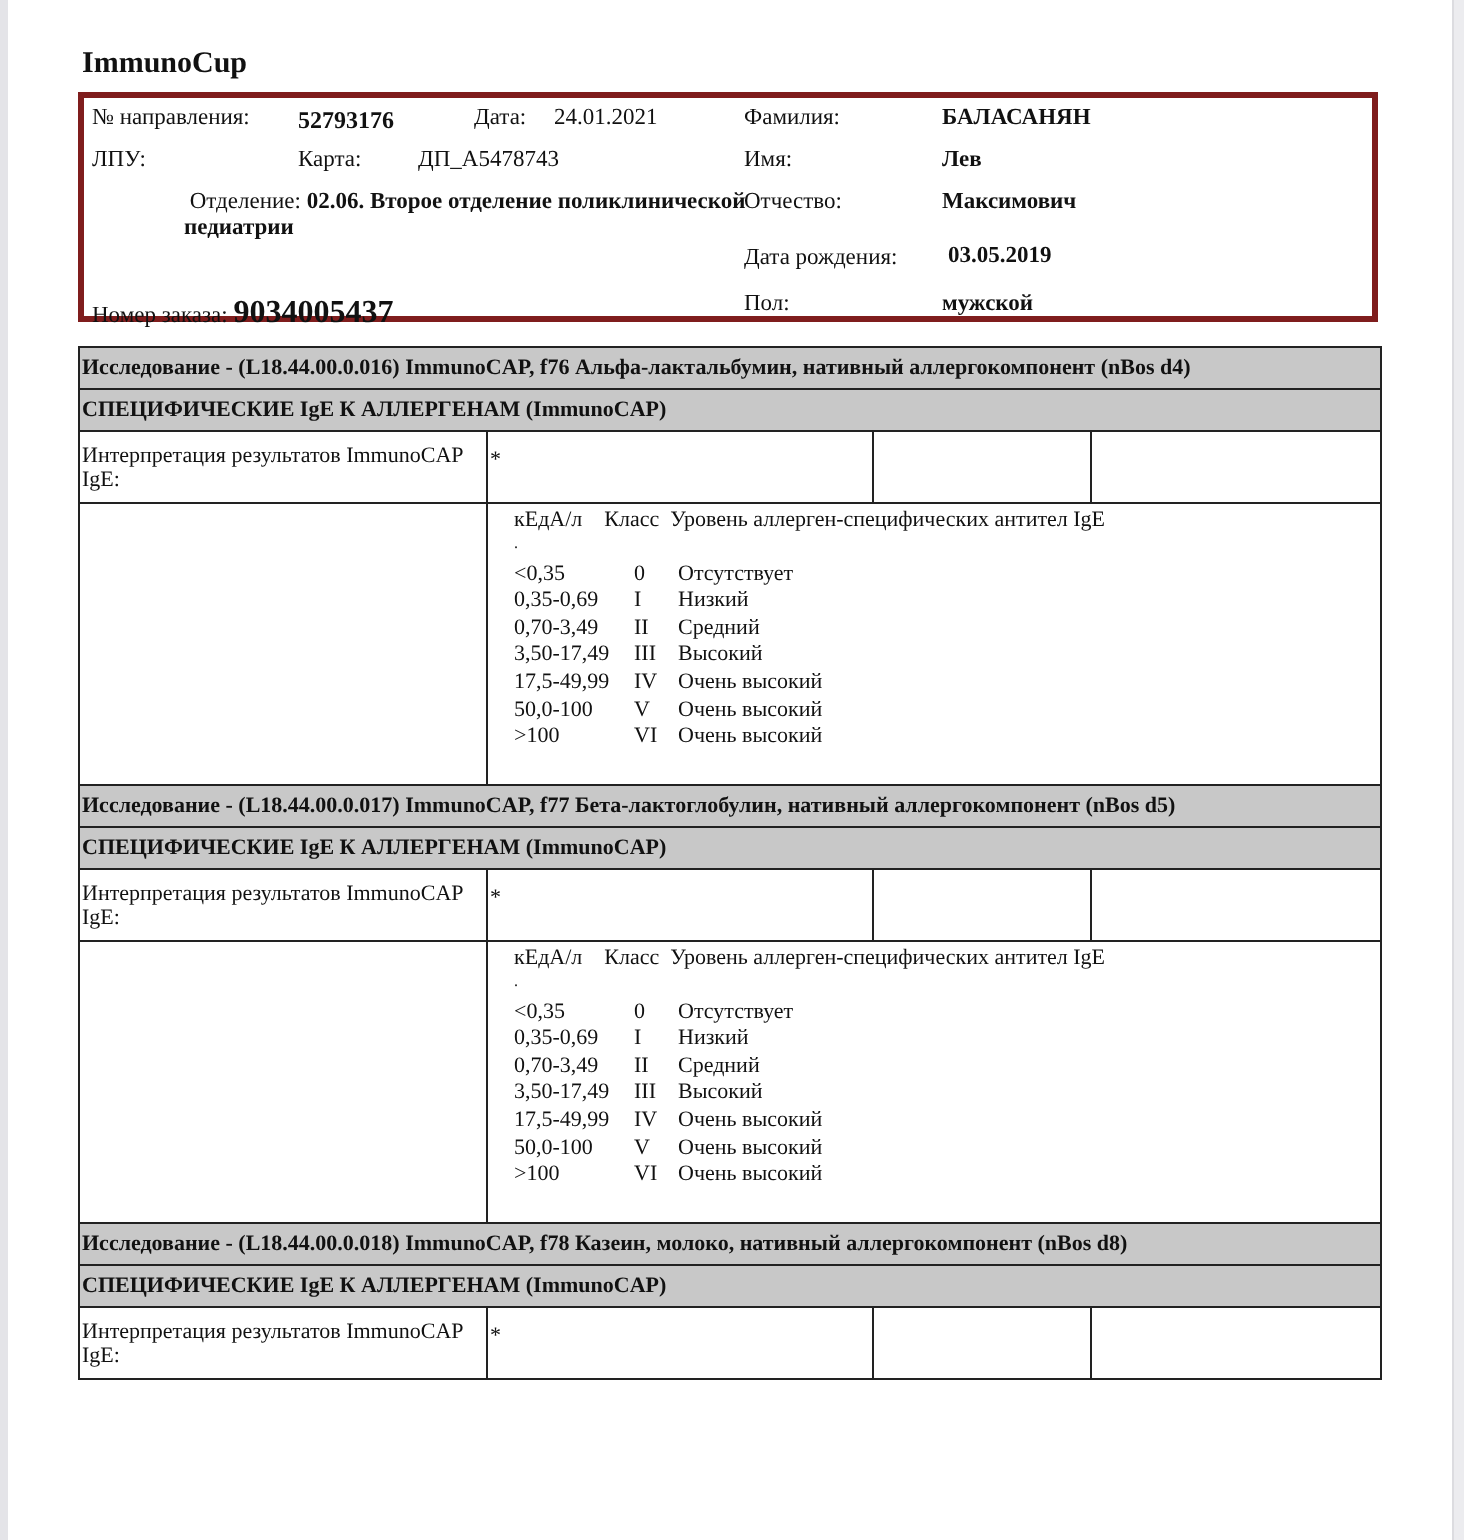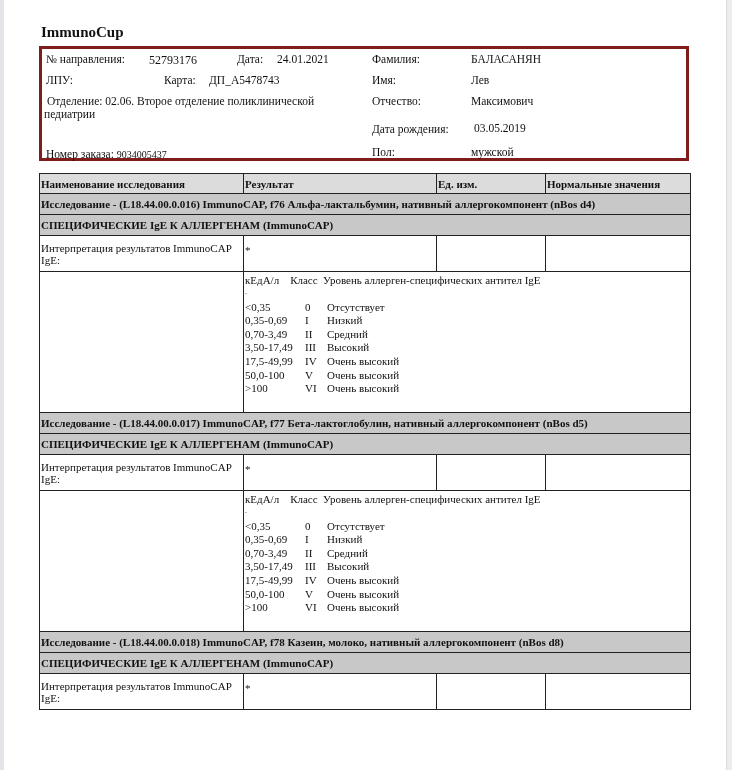--- a/index.html
+++ b/index.html
@@ -16,71 +16,71 @@
     position: absolute; left: 41px; top: 24px;
     font-weight: bold; font-size: 15px;
   }
   
   .hdr {
     position: absolute; left: 39px; top: 46px; width: 650px; height: 115px;
     border: 3px solid #7f1d1d; box-sizing: border-box;
     font-size: 11.5px;
   }
   .hdr .f { position: absolute; white-space: nowrap; }
-  .hdr .b { font-weight: normal; }
-  .hdr .wrap { white-space: normal; width: 300px; line-height: 13px; }
+  .hdr .b { font-weight: bold; }
+  .hdr .wrap { white-space: normal; width: 300px; line-height: 13px; margin-left: 48px; }
   
   table.res {
     position: absolute; left: 39px; top: 173px; width: 651px;
     border-collapse: collapse; table-layout: fixed;
     font-size: 11px;
   }
   table.res td, table.res th {
     border: 1px solid #222; padding: 0 1px; vertical-align: middle;
     text-align: left; line-height: 12px;
   }
   table.res th { background: #dcdcdc; font-weight: bold; height: 19px; font-size: 11px; }
   tr.gray td { background: #c8c8c8; font-weight: bold; height: 20px; }
   tr.interp td { height: 27px; margin-left: 40px; }
   tr.interp td.star { vertical-align: top; padding-top: 8px; }
   tr.legend td { height: 140px; vertical-align: top; }
   tr.value td { height: 28px; }
-  .legend-box { padding-top: 2px; line-height: 13.6px; }
+  .legend-box { padding-top: 2px; line-height: 13.6px; padding-left: 12px; }
   .legend-box .row { display: flex; white-space: nowrap; }
   .legend-box .c1 { width: 60px; }
   .legend-box .c2 { width: 22px; }
   .legend-box .dot { height: 13px; font-size: 8px; line-height: 8px; }
 </style>
 </head>
 <body>
 
 <div class="left-shade"></div>
 <div class="right-gutter"></div>
 
 <div class="title">ImmunoCup</div>
 
 <div class="hdr">
   <span class="f" style="left:4px;top:4px">№ направления:</span>
   <span class="f b" style="left:107px;top:4px;font-size:12px">52793176</span>
   <span class="f" style="left:195px;top:4px">Дата:</span>
   <span class="f" style="left:235px;top:4px">24.01.2021</span>
 
   <span class="f" style="left:4px;top:25px">ЛПУ:</span>
-  <span class="f" style="left:122px;top:25px">Карта:</span>
+  <span class="f" style="left:107px;top:25px">Карта:</span>
   <span class="f" style="left:167px;top:25px">ДП_А5478743</span>
 
   <div class="f wrap" style="left:2px;top:46px">
     &nbsp;<span>Отделение:</span>
     <span class="b">02.06. Второе отделение поликлинической педиатрии</span>
   </div>
 
 
   <div class="f" style="left:4px;top:99px">
     <span>Номер заказа:</span>
-    <span class="b" style="font-size:10px">9034005437</span>
+    <span class="b" style="font-size:16px">9034005437</span>
   </div>
 
   <span class="f" style="left:330px;top:4px">Фамилия:</span>
   <span class="f b" style="left:429px;top:4px">БАЛАСАНЯН</span>
   <span class="f" style="left:330px;top:25px">Имя:</span>
   <span class="f b" style="left:429px;top:25px">Лев</span>
   <span class="f" style="left:330px;top:46px">Отчество:</span>
   <span class="f b" style="left:429px;top:46px">Максимович</span>
   <span class="f" style="left:330px;top:74px">Дата рождения:</span>
   <span class="f b" style="left:432px;top:73px">03.05.2019</span>
@@ -89,26 +89,20 @@
 </div>
 
 <table class="res">
   <colgroup>
     <col style="width:204px">
       <col style="width:193px">
       <col style="width:109px">
       <col style="width:145px">
   </colgroup>
   <tbody>
-      <tr>
-    <th>Наименование исследования</th>
-    <th>Результат</th>
-    <th>Ед. изм.</th>
-    <th>Нормальные значения</th>
-  </tr>
 
   <tr class="gray">
     <td colspan="4">Исследование - (L18.44.00.0.016) ImmunoCAP, f76 Альфа-лактальбумин, нативный аллергокомпонент (nBos d4)</td>
   </tr>
   <tr class="gray">
     <td colspan="4">СПЕЦИФИЧЕСКИЕ IgE К АЛЛЕРГЕНАМ (ImmunoCAP)</td>
   </tr>
   <tr class="interp">
     <td>Интерпретация результатов ImmunoCAP IgE:</td>
     <td class="star">*</td>

